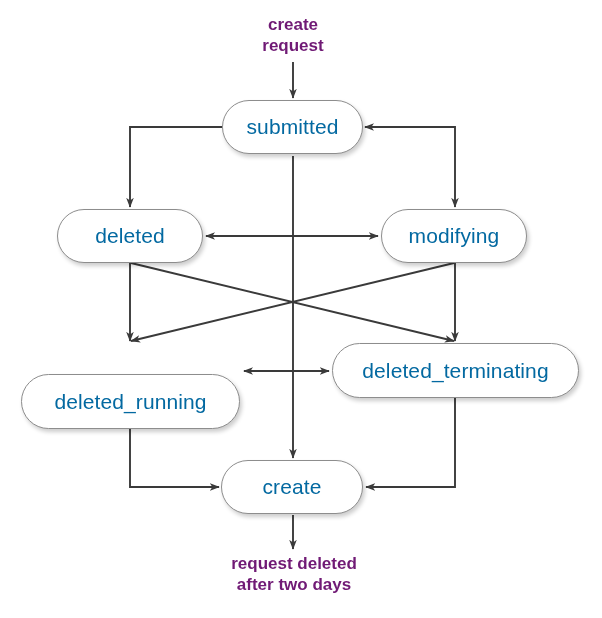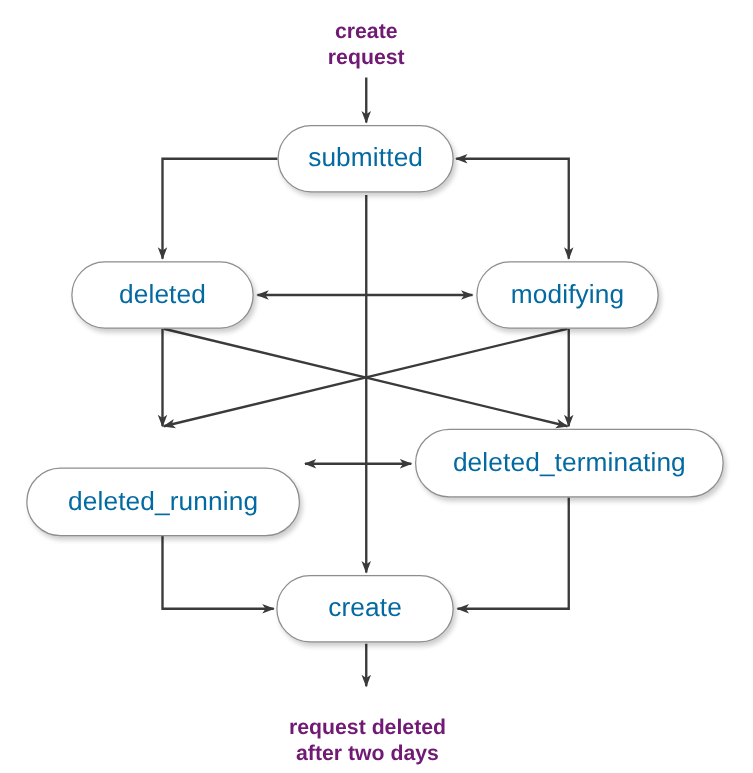--- a/index.html
+++ b/index.html
@@ -101,16 +101,16 @@
     <span>deleted_terminating</span>
   </div>
 
   <div class="node" style="left:221px;top:460px;width:142px;height:54px;">
     <span>create</span>
   </div>
 
   <div class="freetext" style="left:232px;top:14px;width:122px;">create
 request</div>
 
-  <div class="freetext" style="left:202px;top:553px;width:184px;margin-top:18px;">request deleted
+  <div class="freetext" style="left:202px;top:553px;width:184px;">request deleted
 after two days</div>
 
 </div>
 
 </body></html>

